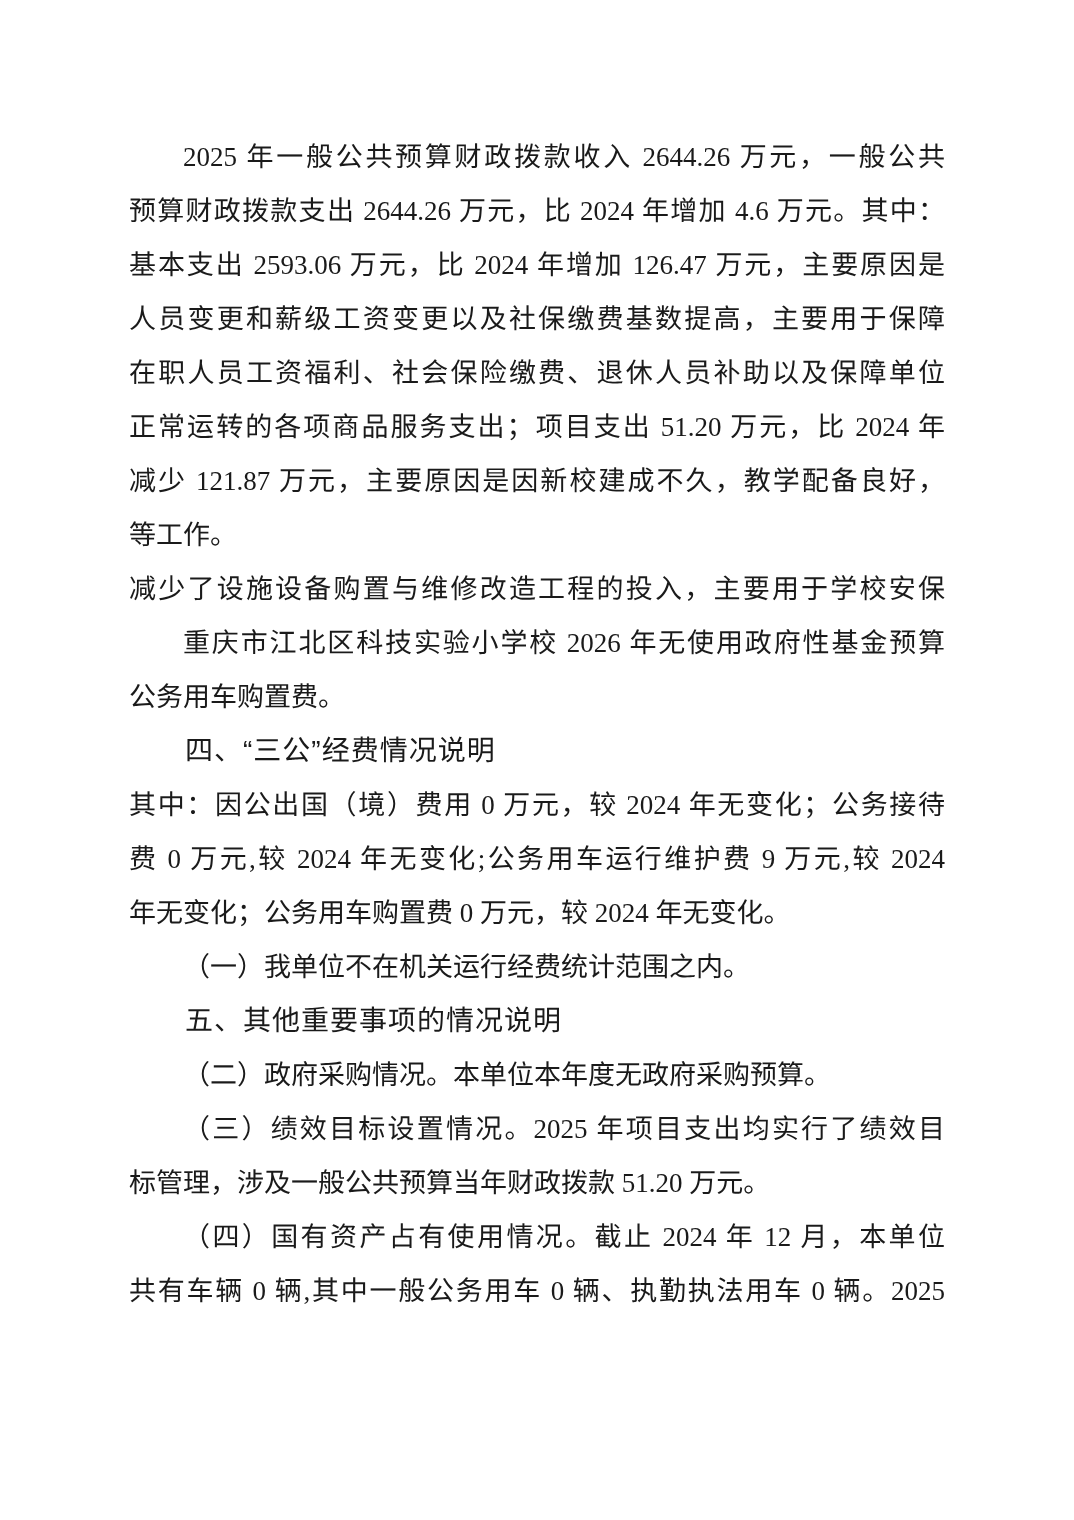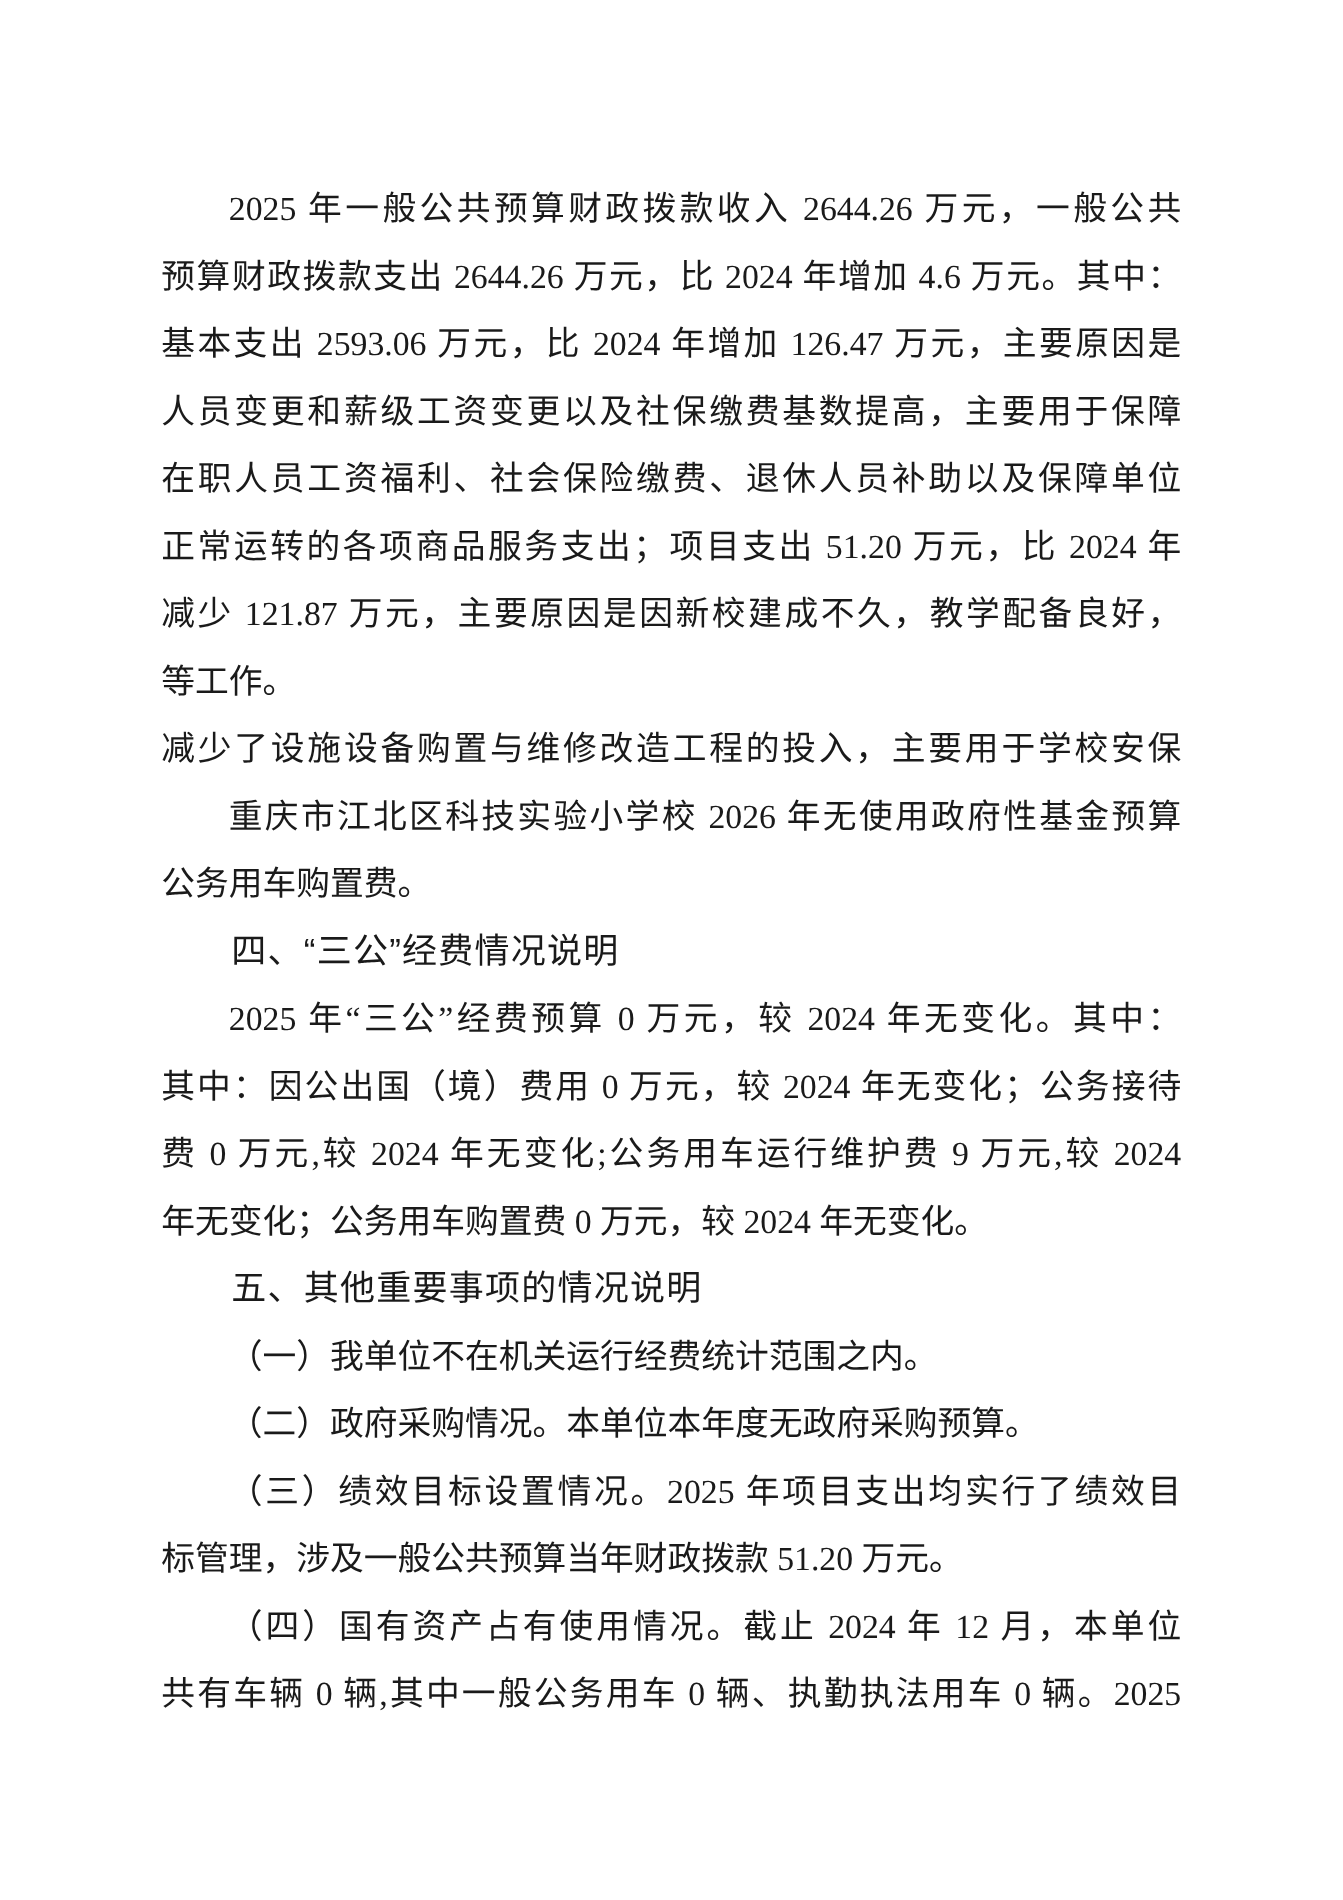--- a/index.html
+++ b/index.html
@@ -10,21 +10,21 @@
   .page {
     position: relative;
     width: 1074px;
     height: 1520px;
     background: #ffffff;
     overflow: hidden;
   }
   .doc {
     position: absolute;
     left: 129px;
-    top: 140px;
+    top: 130px;
     width: 816px;
     color: #1a1a1a;
   }
   .line {
     font-family: "Liberation Serif", "DejaVu Serif", serif;
     font-size: 27px;
     line-height: 54px;
     height: 54px;
     overflow: hidden;
     text-align: left;
@@ -54,25 +54,24 @@
       <div class="line justify">基本支出 2593.06 万元，比 2024 年增加 126.47 万元，主要原因是</div>
       <div class="line justify">人员变更和薪级工资变更以及社保缴费基数提高，主要用于保障</div>
       <div class="line justify">在职人员工资福利、社会保险缴费、退休人员补助以及保障单位</div>
       <div class="line justify">正常运转的各项商品服务支出；项目支出 51.20 万元，比 2024 年</div>
       <div class="line justify">减少 121.87 万元，主要原因是因新校建成不久，教学配备良好，</div>
       <div class="line">等工作。</div>
       <div class="line justify">减少了设施设备购置与维修改造工程的投入，主要用于学校安保</div>
       <div class="line indent justify">重庆市江北区科技实验小学校 2026 年无使用政府性基金预算</div>
       <div class="line">公务用车购置费。</div>
       <div class="line heading indent">四、“三公”经费情况说明</div>
-      <div class="line indent justify">2025 年“三公”经费预算 0 万元，较 2024 年无变化。其中：</div>
       <div class="line justify">其中：因公出国（境）费用 0 万元，较 2024 年无变化；公务接待</div>
       <div class="line justify">费 0 万元,较 2024 年无变化;公务用车运行维护费 9 万元,较 2024</div>
       <div class="line">年无变化；公务用车购置费 0 万元，较 2024 年无变化。</div>
+      <div class="line indent">（一）我单位不在机关运行经费统计范围之内。</div>
       <div class="line heading indent">五、其他重要事项的情况说明</div>
-      <div class="line indent">（一）我单位不在机关运行经费统计范围之内。</div>
       <div class="line indent">（二）政府采购情况。本单位本年度无政府采购预算。</div>
       <div class="line indent justify">（三）绩效目标设置情况。2025 年项目支出均实行了绩效目</div>
       <div class="line">标管理，涉及一般公共预算当年财政拨款 51.20 万元。</div>
       <div class="line indent justify">（四）国有资产占有使用情况。截止 2024 年 12 月，本单位</div>
       <div class="line justify">共有车辆 0 辆,其中一般公务用车 0 辆、执勤执法用车 0 辆。2025</div>
     </div>
 </div>
 
 </body></html>

